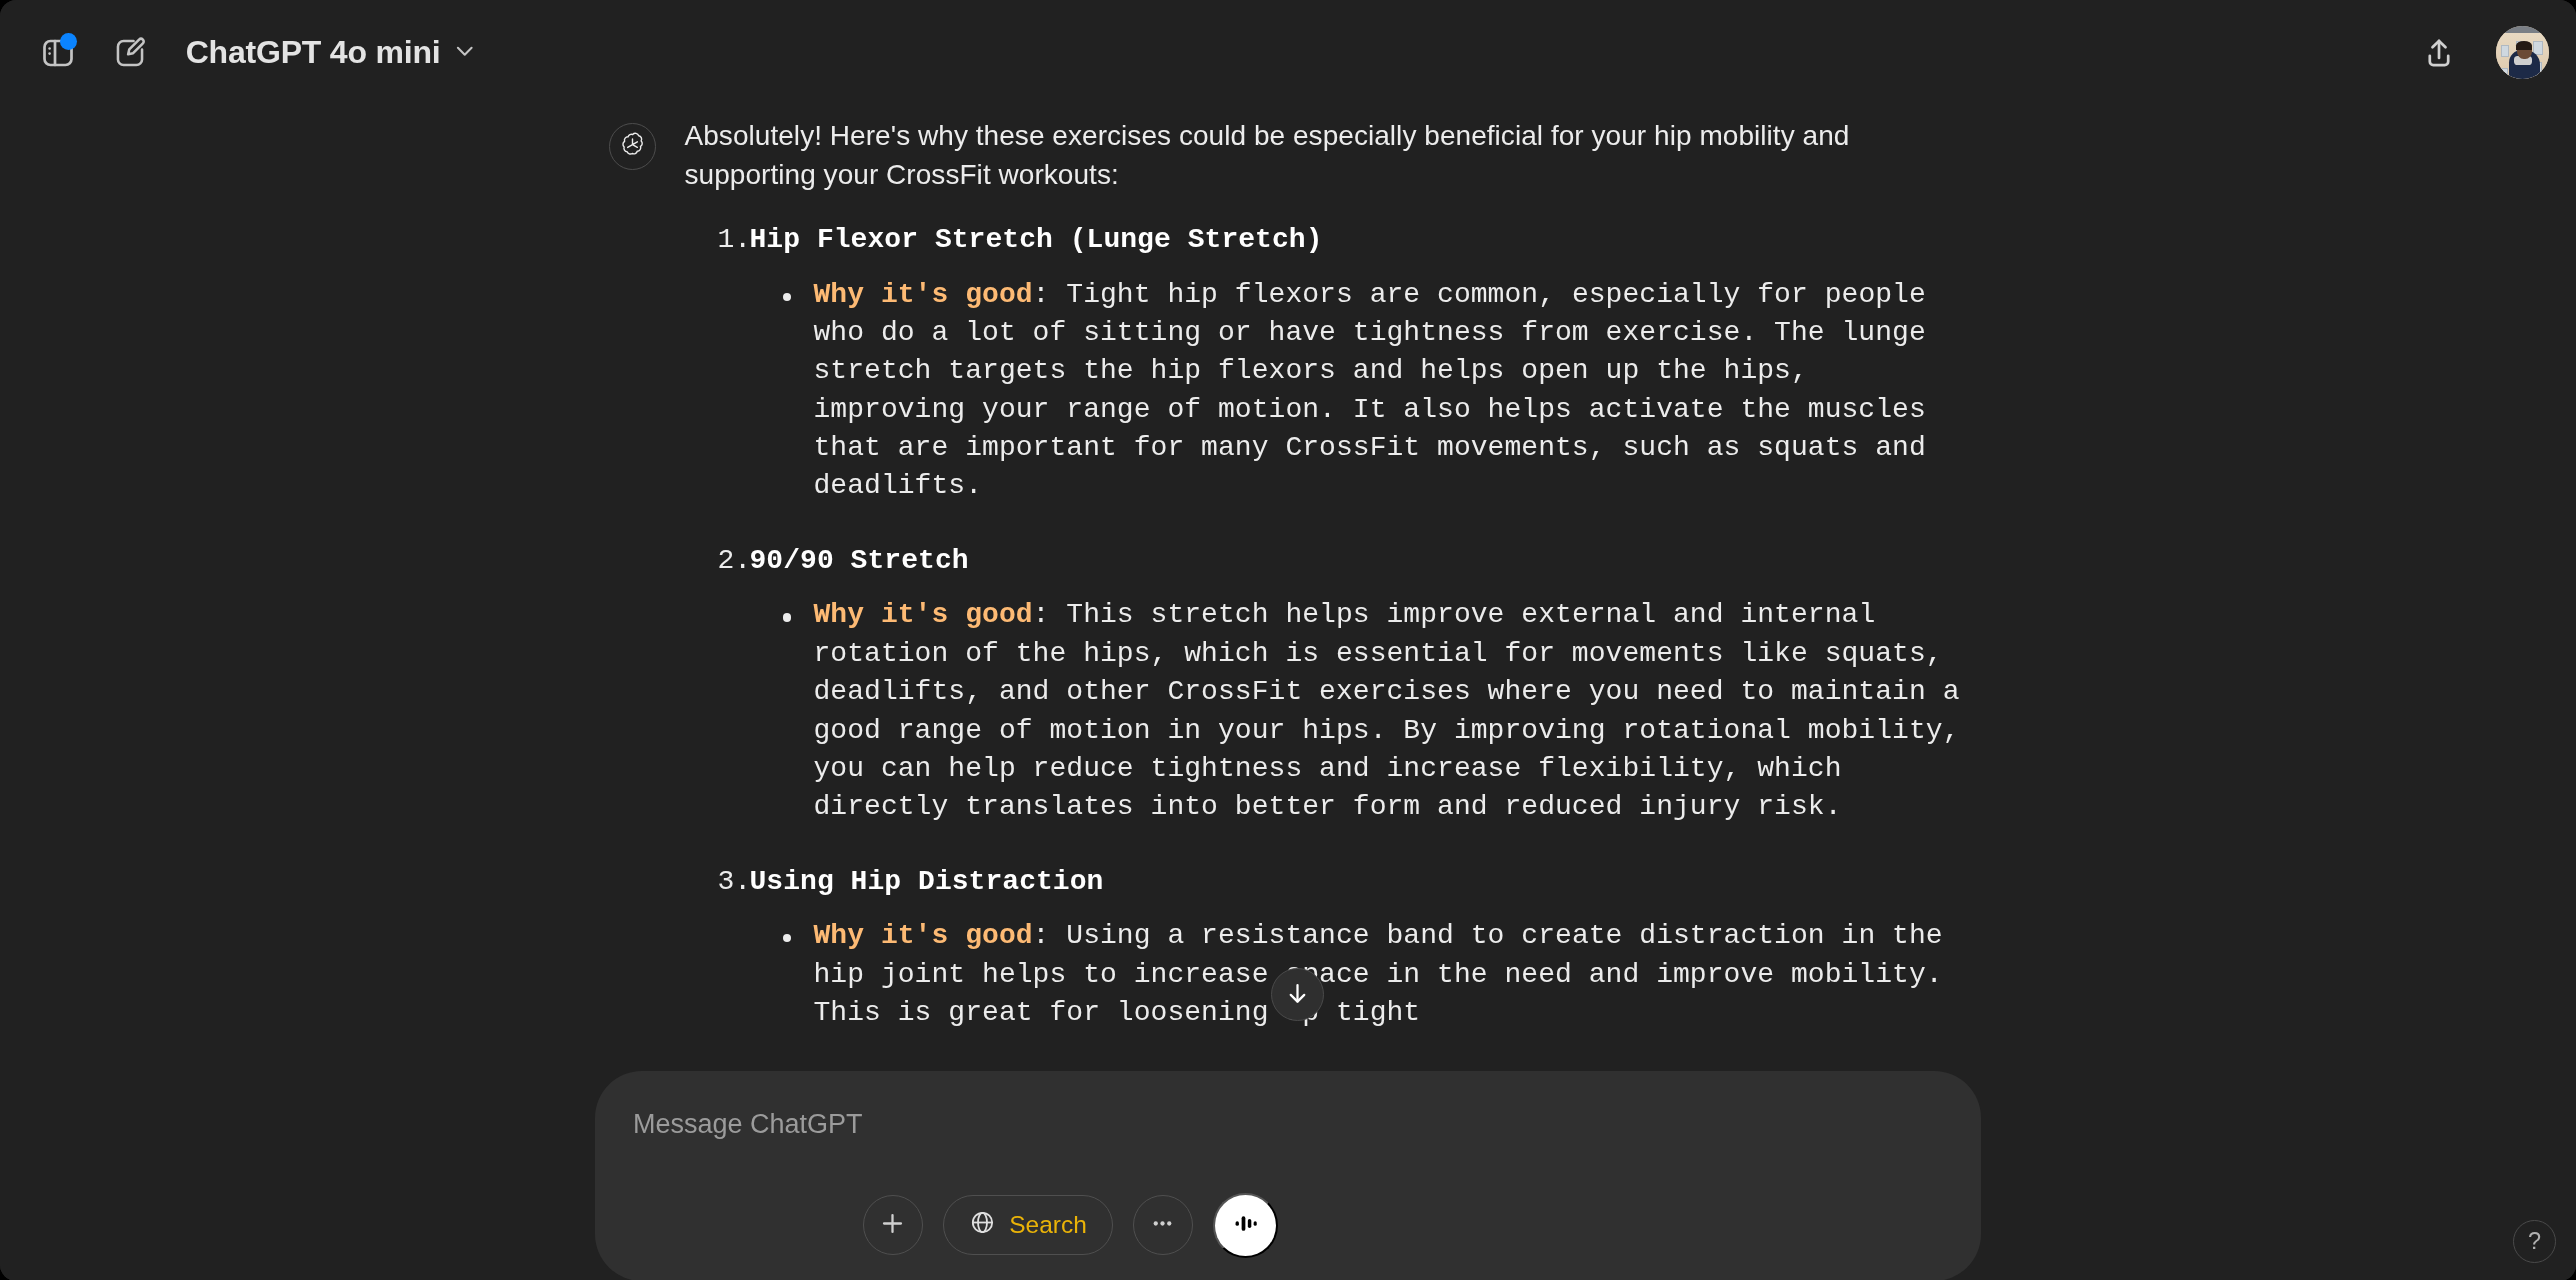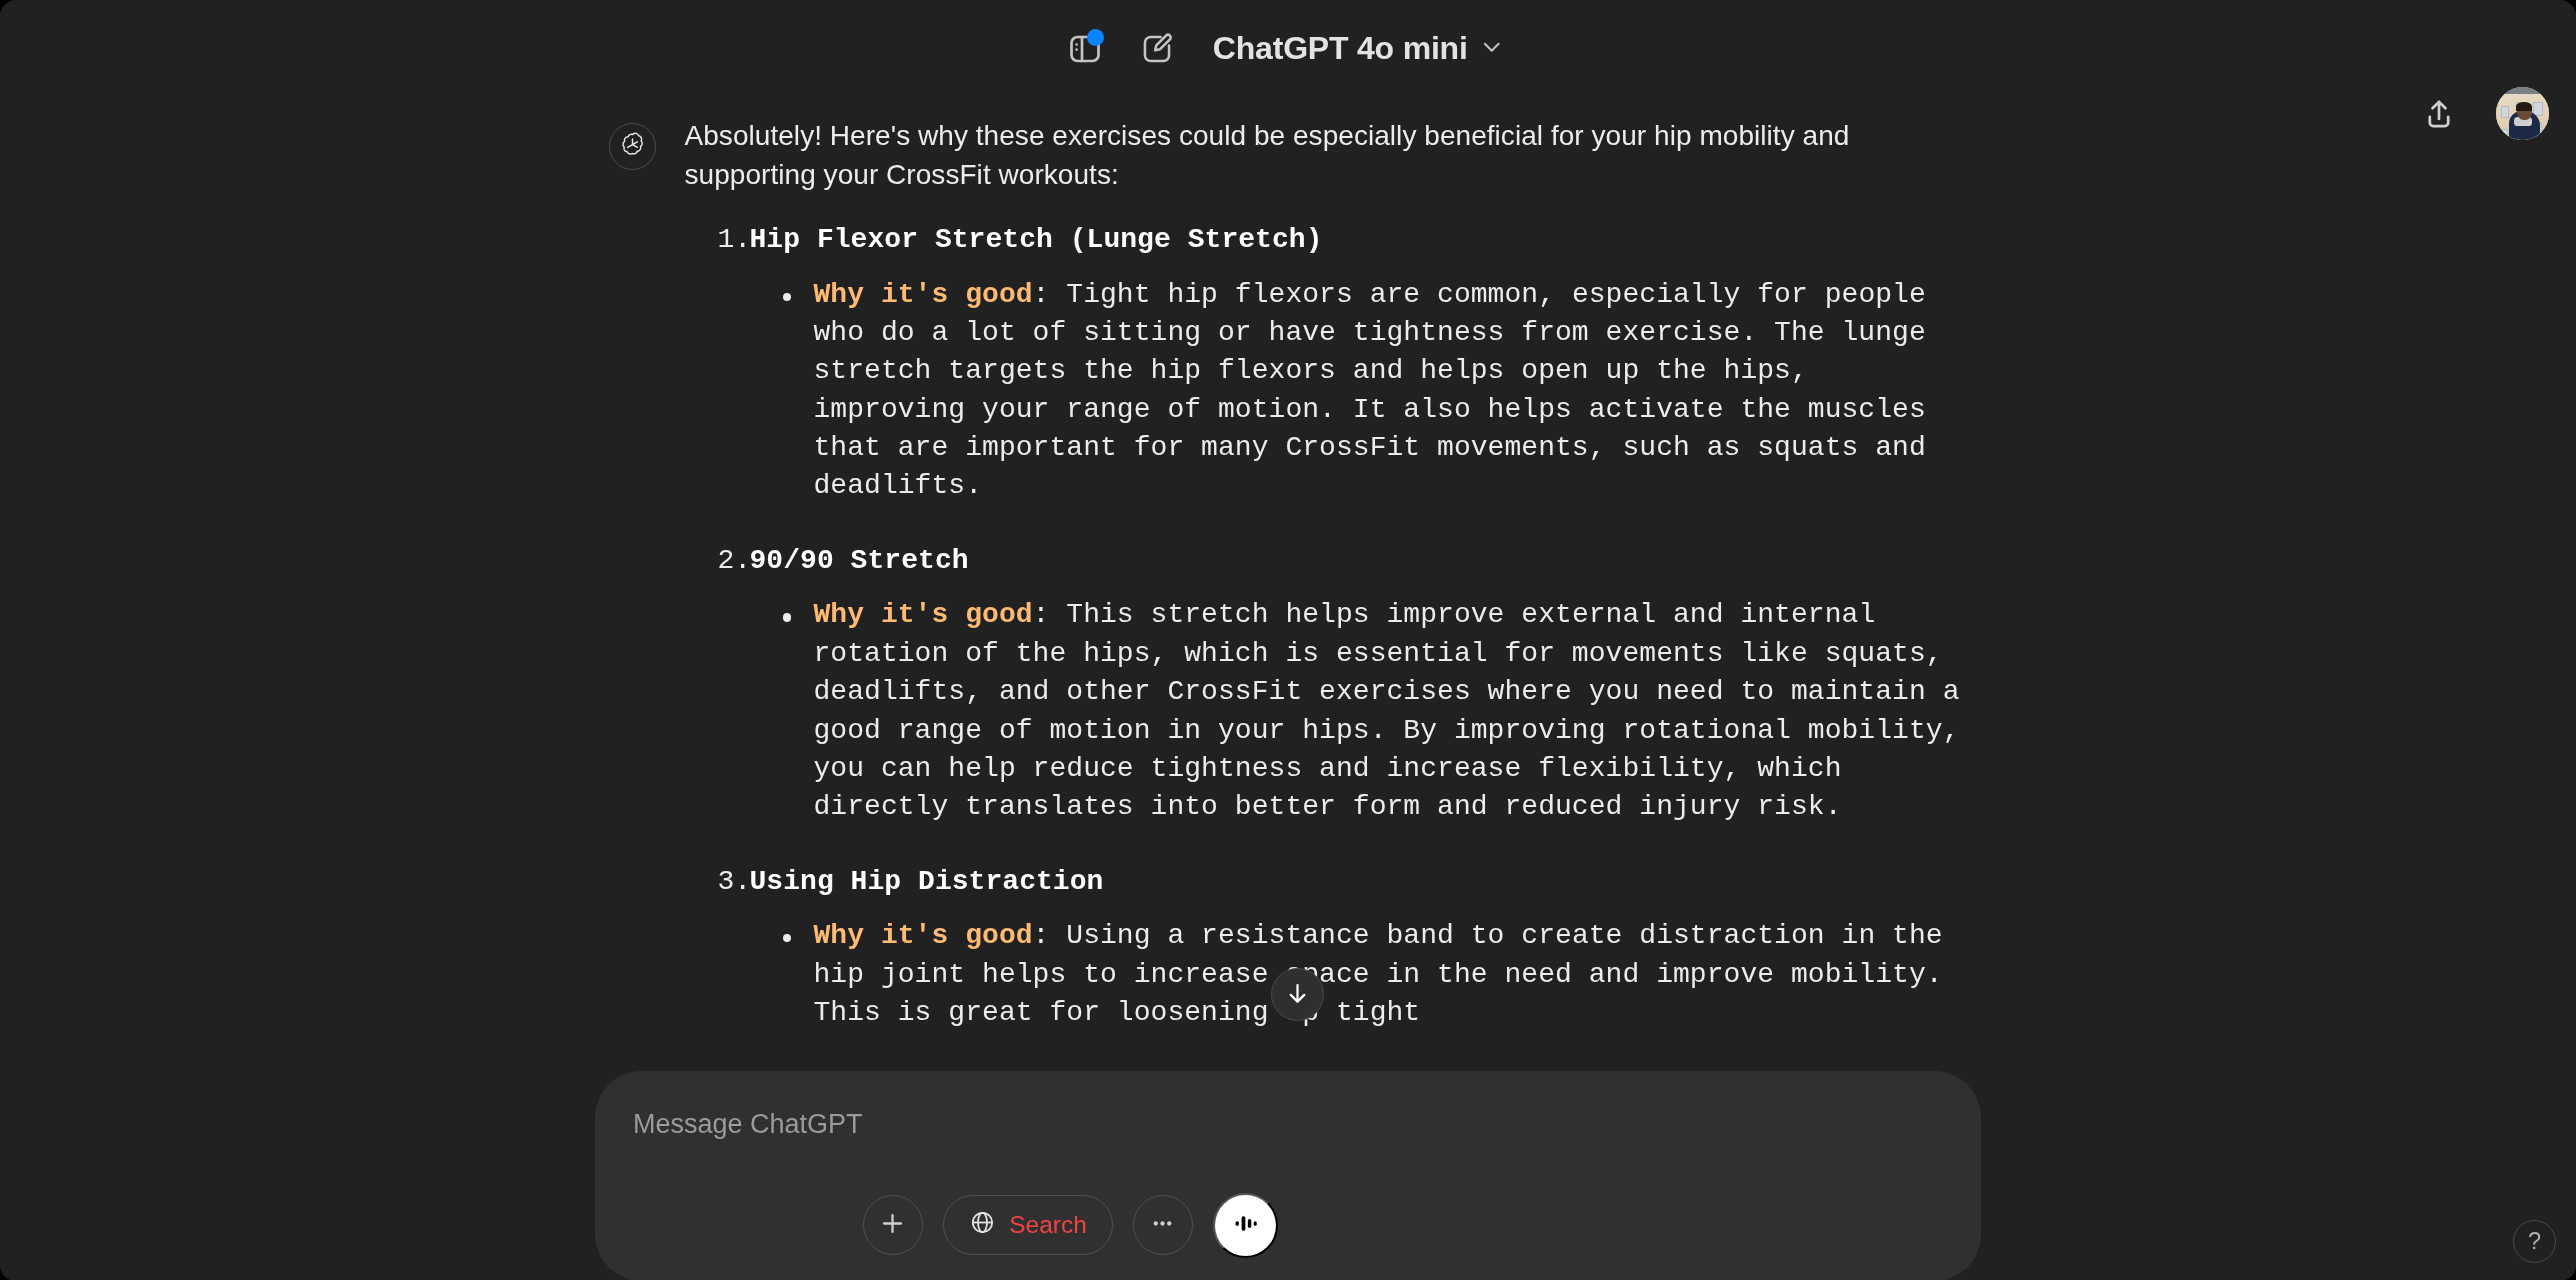--- a/index.html
+++ b/index.html
@@ -21,24 +21,23 @@
     overflow: hidden;
   }
 
   
   .header {
     position: absolute;
     top: 0; left: 0; right: 0;
     height: 101px;
     display: flex;
     align-items: center;
-    padding: 16px 27px 0 25px;
+    padding: 4px 27px 0 25px;
     z-index: 40;
     background: #212121;
-    flex-direction: column;
   }
 
   .hdr-left { display: flex; align-items: center; gap: 7.2px; }
   .hdr-right { margin-left: auto; display: flex; align-items: center; gap: 25px; }
 
   .icon-btn {
     width: 65px; height: 65px;
     border-radius: 12.7px;
     display: flex; align-items: center; justify-content: center;
     position: relative;
@@ -281,21 +280,21 @@
 
   .tool-pill {
     height: 60px;
     border-radius: 30px;
     border: 1.4px solid #4f4f4f;
     background: transparent;
     display: flex; align-items: center;
     gap: 13.6px;
     padding: 0 25px;
     cursor: pointer;
-    color: #ef4444;
+    color: #eab308;
     font-size: 24.5px;
   }
 
   .send-voice {
     margin-left: auto;
     width: 65px; height: 65px;
     border-radius: 50%;
     background: #ffffff;
     display: flex; align-items: center; justify-content: center;
     cursor: pointer;

